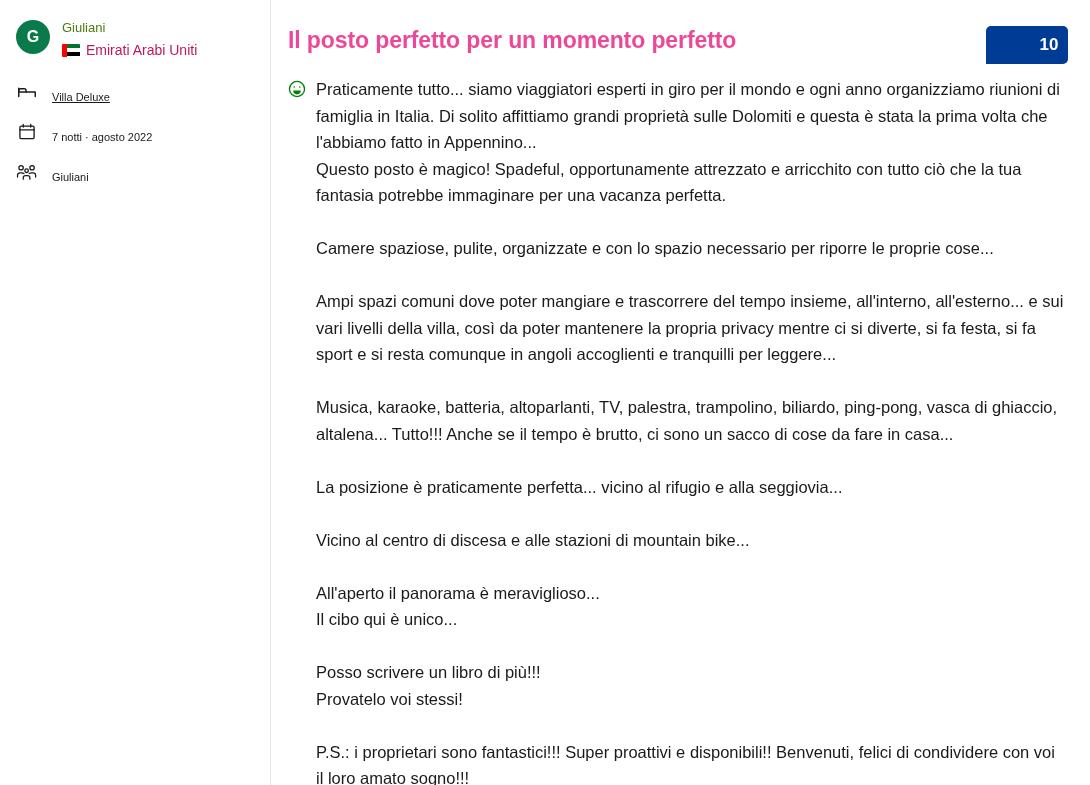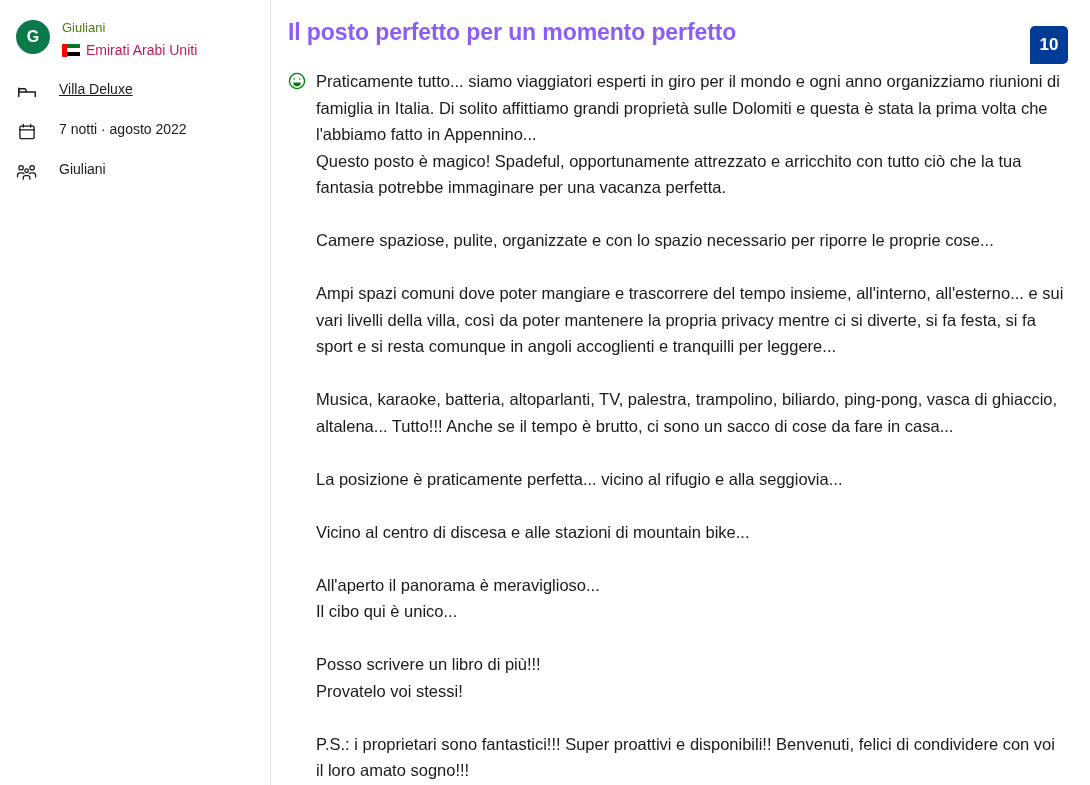--- a/index.html
+++ b/index.html
@@ -91,23 +91,23 @@
   .flag .f-hoist  { position:absolute; left:0;   top:0;      width:5px;  height:13px;  background:#ff0000; }
 
   .meta-list {
     margin-top: 22px;
     display: flex;
     flex-direction: column;
     gap: 18px;
   }
   .meta-row {
     display: flex;
-    align-items: flex-start;
-    gap: 21px;
-    font-size: 14px;
+    align-items: flex-end;
+    gap: 14px;
+    font-size: 11px;
     color: #1a1a1a;
   }
   .meta-icon {
     width: 22px;
     height: 22px;
     flex: 0 0 22px;
     display: flex;
     align-items: center;
     justify-content: center;
     color: #1a1a1a;
@@ -124,40 +124,42 @@
     padding: 18px 26px 0 18px;
     box-sizing: border-box;
     position: relative;
   }
   .review-date {
     font-size: 14px;
     color: #5a5a5a;
     line-height: 18px;
   }
   .review-title {
+    margin-top: 8px;
     font-size: 23px;
     font-weight: bold;
-    color: #8b5cf6;
+    color: #ec4899;
     line-height: 28px;
     letter-spacing: -0.1px;
   }
   .score-badge {
     position: absolute;
     top: 26px;
     right: 22px;
     width: 38px;
     height: 38px;
     background: #003b95;
     color: #ffffff;
     border-radius: 5px 5px 5px 0;
     font-size: 17px;
     font-weight: bold;
     display: flex;
     align-items: center;
     justify-content: center;
+    padding-left: 44px;
   }
 
   .review-body {
     margin-top: 22px;
     display: flex;
     gap: 10px;
   }
   .smiley {
     flex: 0 0 18px;
     width: 18px;

